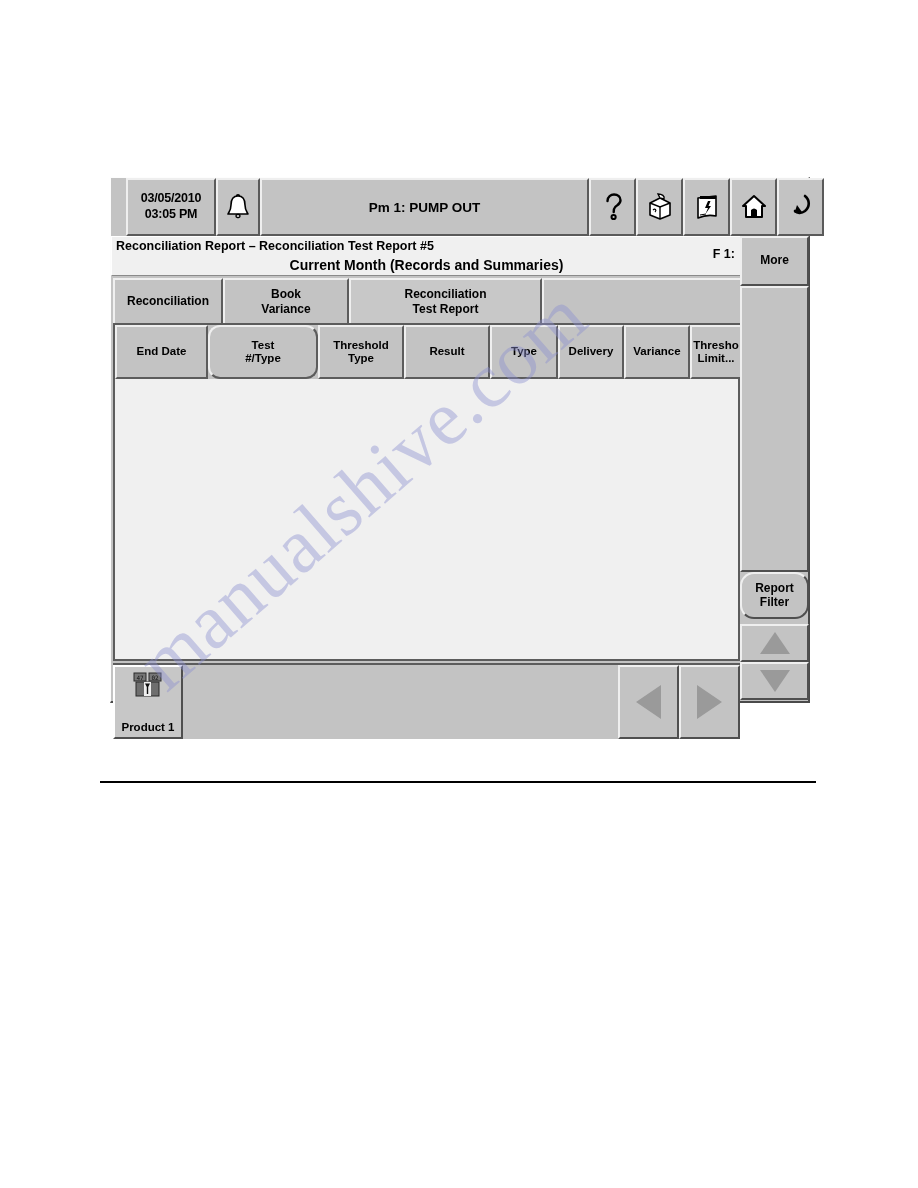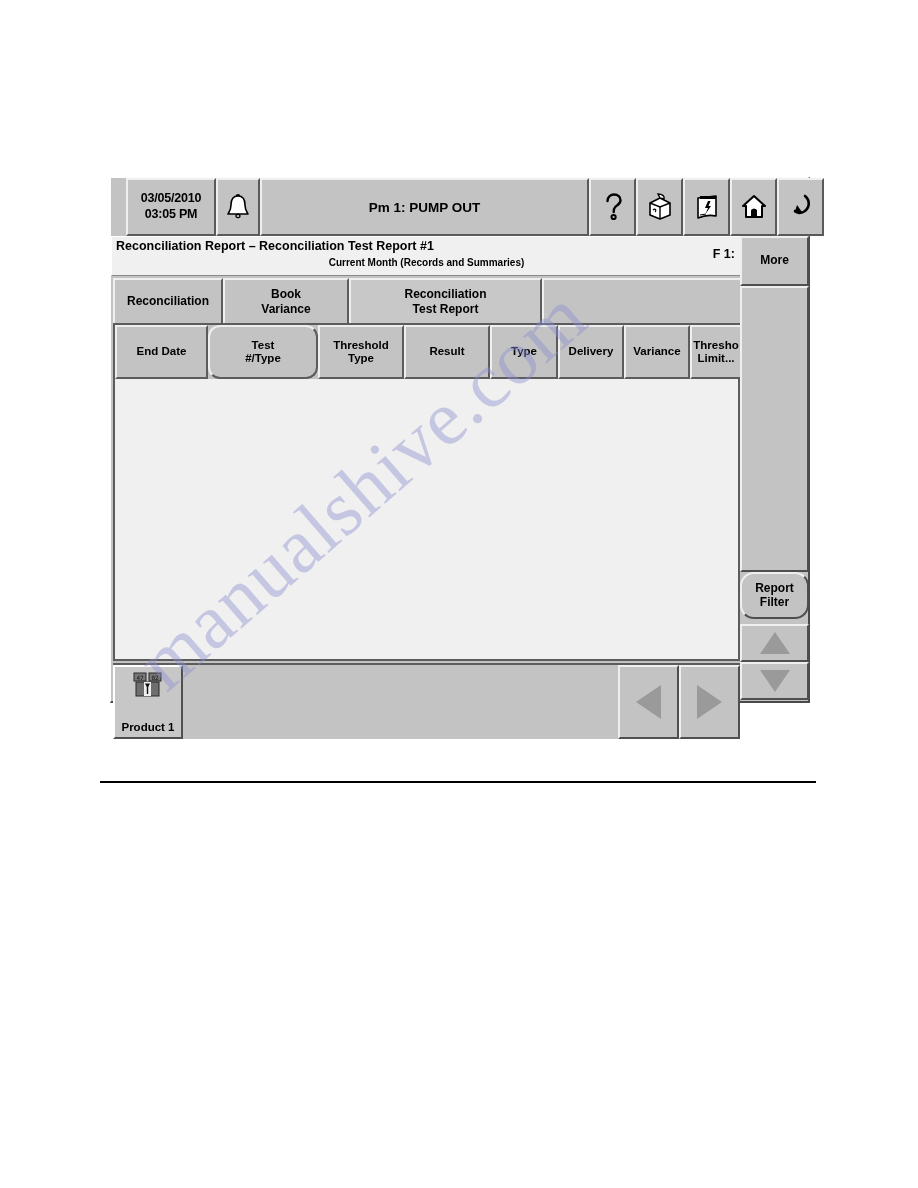--- a/index.html
+++ b/index.html
@@ -145,21 +145,21 @@
     font-size: 12.5px;
     font-weight: bold;
     color: #000;
   }
   #hdr-sub {
     position: absolute;
     left: 0;
     right: 0;
     top: 20px;
     text-align: center;
-    font-size: 10px;
+    font-size: 14px;
     font-weight: bold;
     color: #000;
     white-space: nowrap;
   }
 
   
   #tabrow {
     position: absolute;
     left: 2px;
     top: 100px;
@@ -412,21 +412,21 @@
         <svg width="26" height="30" viewBox="0 0 26 30">
           <path d="M17 4 C22 8 22 15 17 19 C13 22 9 21 7 19" fill="none" stroke="#000" stroke-width="2.6" stroke-linecap="round"></path>
           <path d="M9 13 L6.5 21 L14 20 Z" fill="#000"></path>
         </svg>
       </span>
     </div>
   </div>
 
   <div id="headerstrip">
     <div id="header-panel">
-      <div id="hdr-title">Reconciliation Report – Reconciliation Test Report #1</div>
+      <div id="hdr-title">Reconciliation Report – Reconciliation Test Report #5</div>
       <div id="hdr-fkey">F 1:</div>
       <div id="hdr-sub">Current Month (Records and Summaries)</div>
     </div>
   </div>
 
   <div id="tabrow">
       <div class="tab" style="width: 110px;">Reconciliation</div>
       <div class="tab" style="width: 126px;">Book<br>Variance</div>
       <div class="tab selected" style="width: 193px;">Reconciliation<br>Test Report</div>
       <div class="tab filler"></div>

